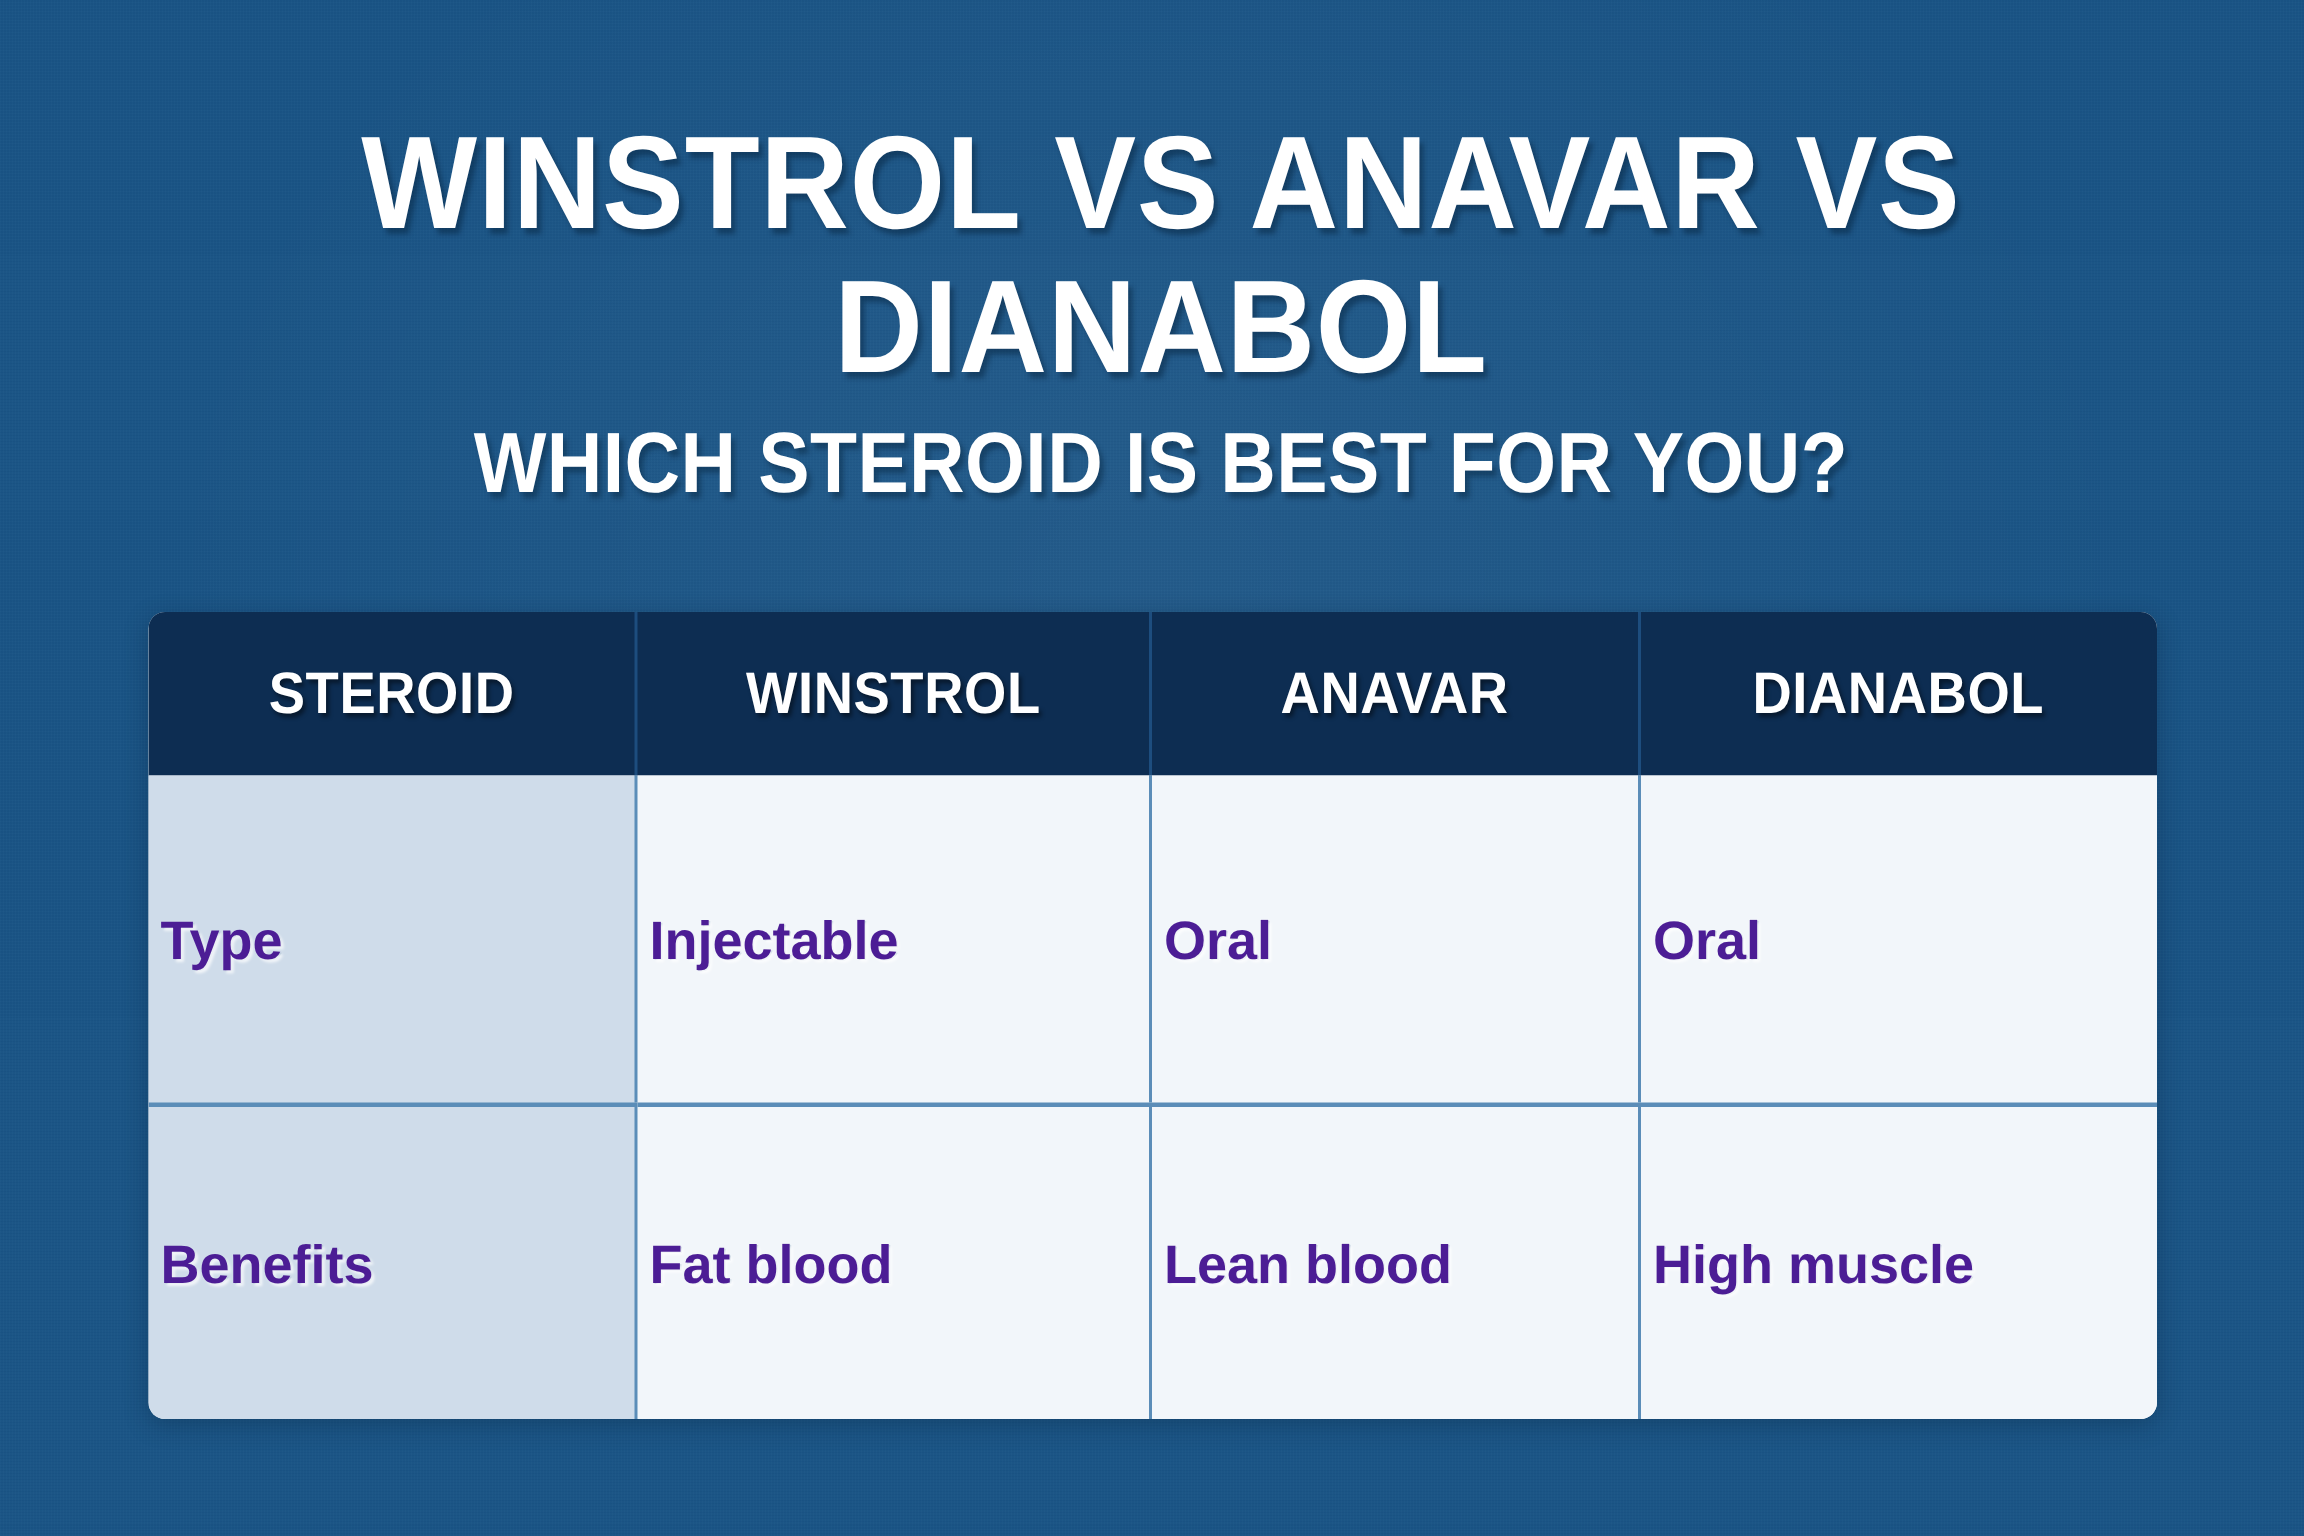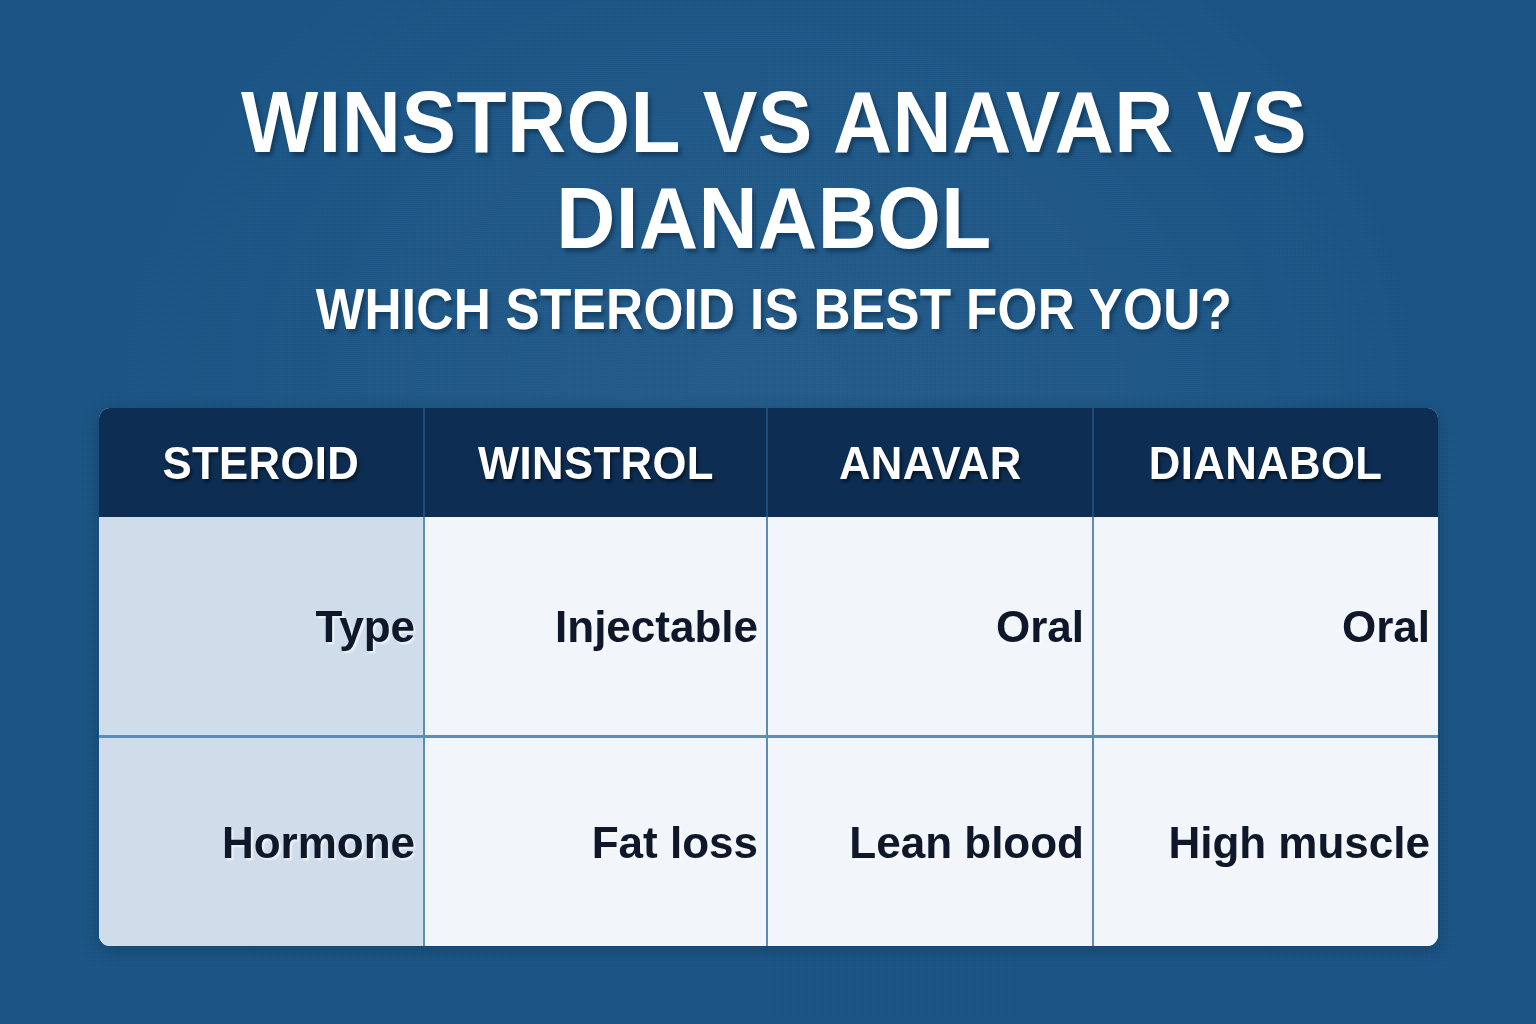--- a/index.html
+++ b/index.html
@@ -76,38 +76,38 @@
   .tbl col.c0 { width:325px; }
   .tbl col.c1 { width:343px; }
   .tbl col.c2 { width:326px; }
   .tbl col.c3 { width:345px; }
 
   
   .tbl thead th {
     height:109px;
     background:#0d2d52;
     color:#ffffff;
-    font-size:47px;
+    font-size:39px;
     font-weight:bold;
     letter-spacing:0.4px;
     text-align:center;
     vertical-align:middle;
     border-right:2px solid #1d4d7e;
     text-shadow:2px 3px 3px rgba(0,0,0,0.45);
     padding:0 6px;
   }
   .tbl thead th:last-child { border-right:none; }
   .tbl thead th > span { display:inline-block; transform:scaleX(0.93); }
 
   
   .tbl tbody td {
-    text-align:right;
+    text-align:left;
     vertical-align:middle;
-    color:#0f172a;
-    font-size:44px;
+    color:#4c1d95;
+    font-size:36px;
     line-height:55px;
     font-weight:bold;
     background:#f2f6fa;
     border-right:2px solid #5b8db8;
     border-bottom:3px solid #5b8db8;
     text-shadow:2px 2px 2px rgba(255,255,255,0.75), 1px 1px 0 rgba(120,150,180,0.30);
     padding:4px 8px;
   }
   .tbl tbody td:last-child { border-right:none; }
   .tbl tbody tr:last-child td { border-bottom:none; }
@@ -172,24 +172,24 @@
           <td>
             <span class="cell-txt">Oral</span>
           </td>
           <td>
             <span class="cell-txt">Oral</span>
           </td>
         </tr>
 
         <tr>
           <td class="rowhead">
-            <span class="cell-txt">Hormone</span>
-          </td>
-          <td>
-            <span class="cell-txt">Fat loss</span>
+            <span class="cell-txt">Benefits</span>
+          </td>
+          <td>
+            <span class="cell-txt">Fat blood</span>
           </td>
           <td>
             <span class="cell-txt">Lean blood</span>
           </td>
           <td>
             <span class="cell-txt">High muscle</span>
           </td>
         </tr>
 
 

